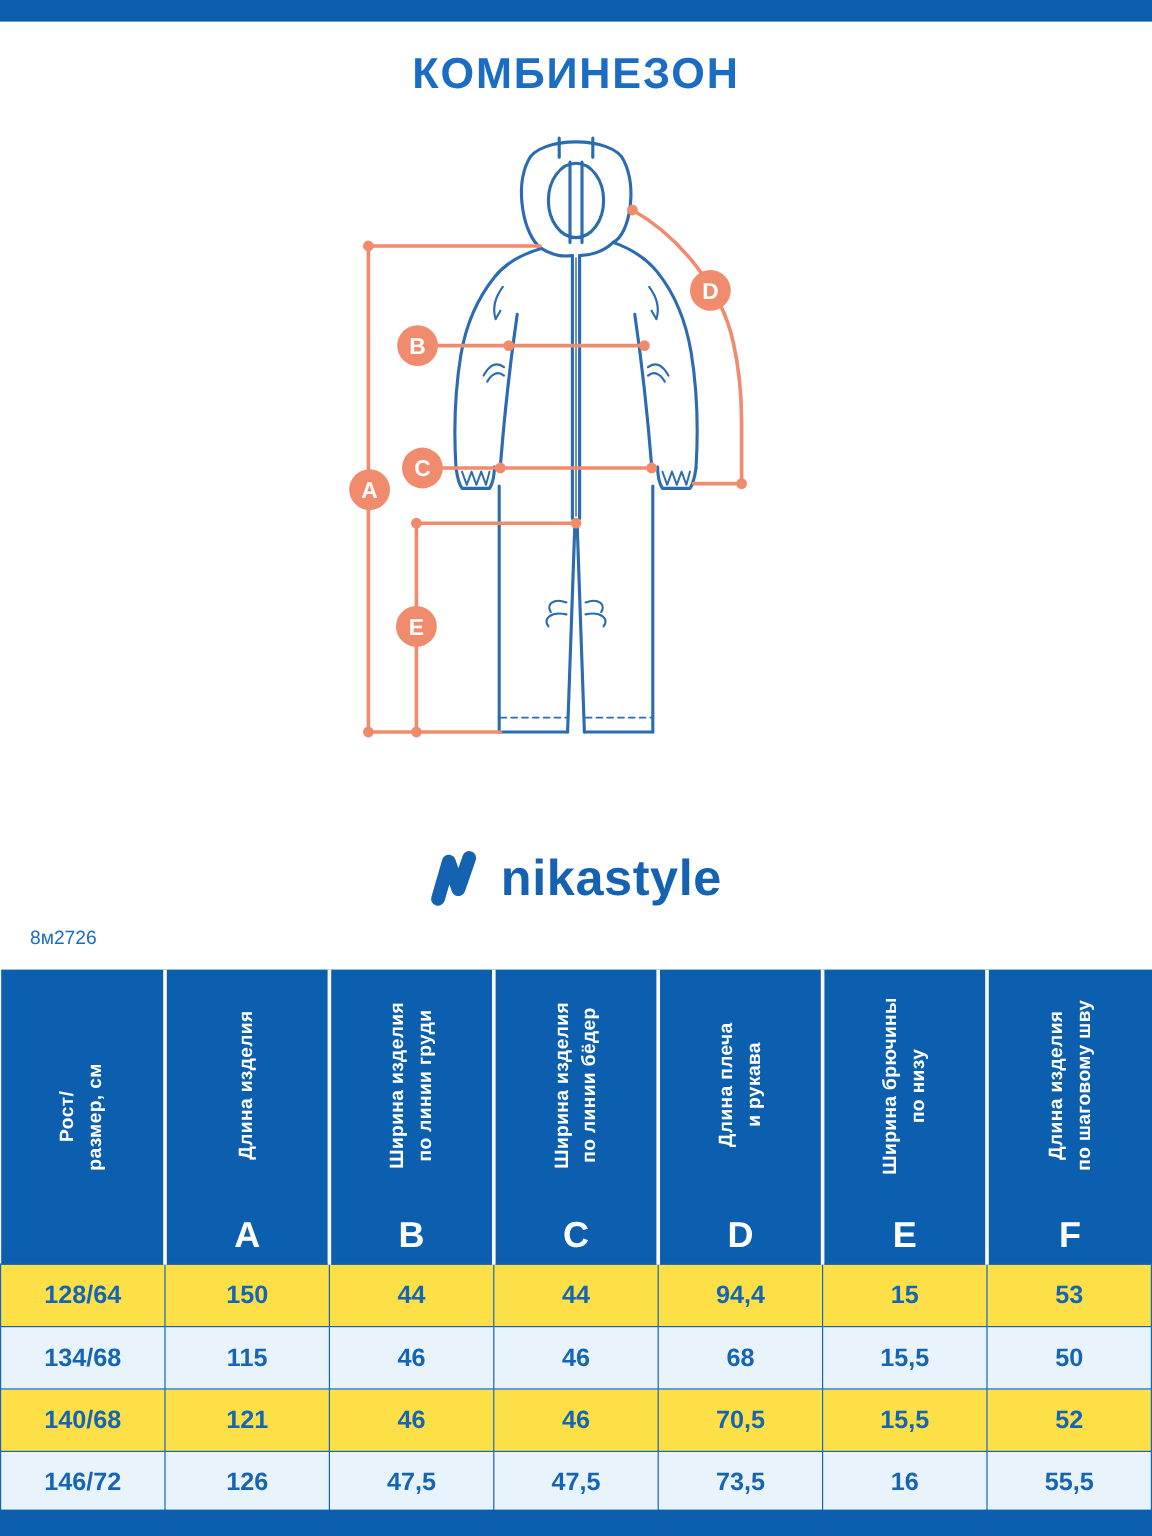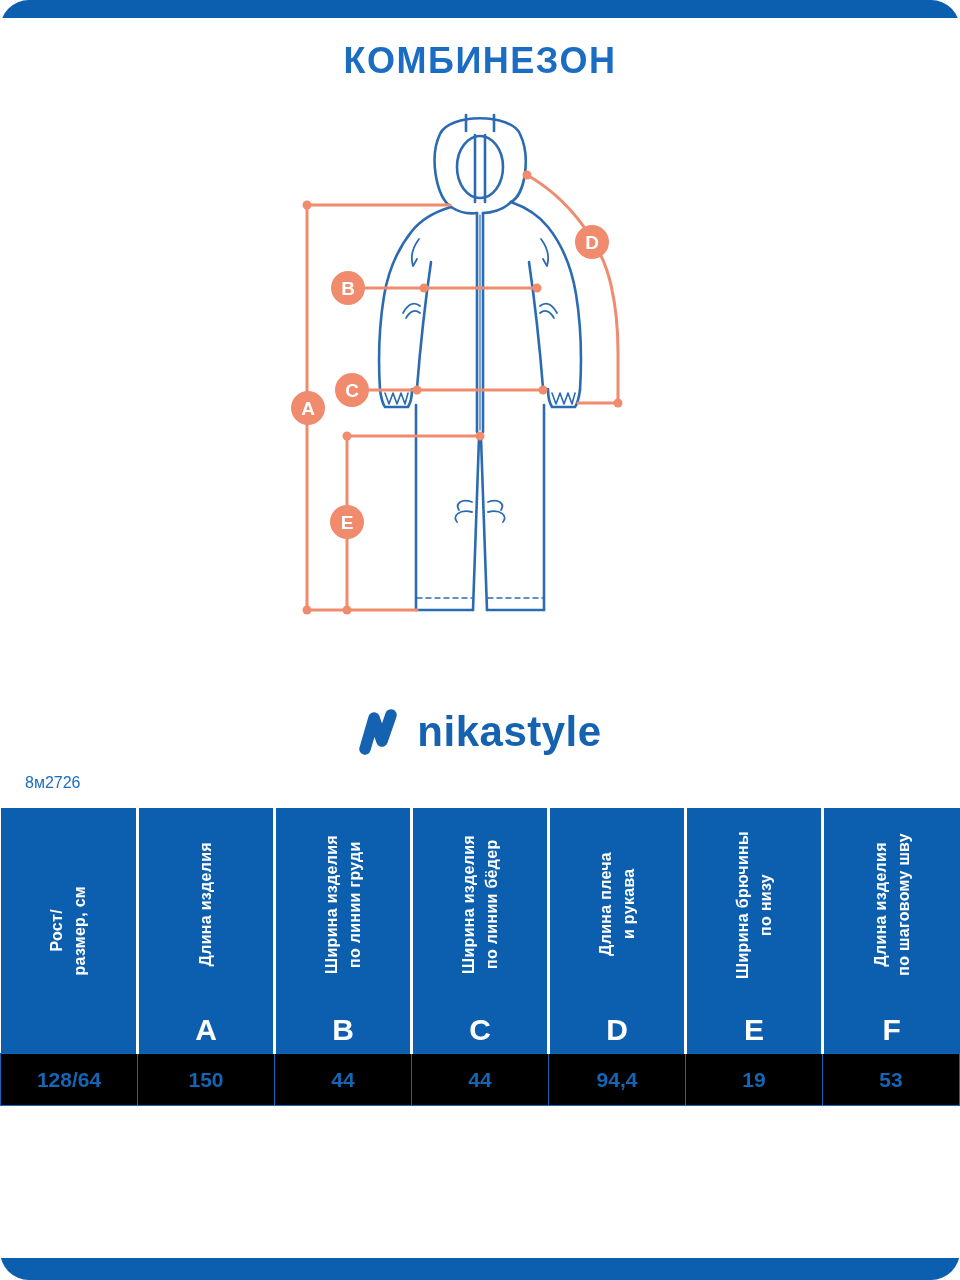--- a/index.html
+++ b/index.html
@@ -1,37 +1,37 @@
 <!DOCTYPE html>
 <html><head>
 <meta charset="utf-8">
 <style>
   html,body{margin:0;padding:0;background:#ffffff;}
   .page{position:relative;width:960px;height:1280px;background:#ffffff;overflow:hidden;
-        font-family:"Liberation Sans",sans-serif;border-radius:29px;}
+        font-family:"Liberation Sans",sans-serif;}
   .top-bar{position:absolute;top:0;left:0;width:100%;height:18px;background:#0b5fae;}
   .title{position:absolute;top:40px;left:0;width:100%;margin:0;text-align:center;
          font-size:36px;font-weight:bold;color:#1a6dc2;letter-spacing:1.5px;}
   .diagram{position:absolute;left:280px;top:105px;width:400px;height:520px;}
   .brand{position:absolute;top:702px;left:0;width:100%;height:60px;display:flex;
          align-items:center;justify-content:center;gap:13px;}
   .brand-name{font-size:42px;font-weight:bold;color:#1563b0;letter-spacing:.5px;line-height:1;}
   .code{position:absolute;top:774px;left:25px;font-size:16px;font-weight:normal;color:#1a6dc2;}
   .size-table{position:absolute;top:808px;left:0;width:960px;border-collapse:collapse;table-layout:fixed;}
   .size-table th{background:#0b5fae;padding:0;border-right:3px solid #ffffff;vertical-align:bottom;}
   .size-table th:last-child{border-right:none;}
   .hcell{height:245px;display:flex;flex-direction:column;align-items:center;}
   .vwrap{flex:1;min-height:0;display:flex;align-items:center;justify-content:center;}
   .vlabel{writing-mode:vertical-rl;transform:rotate(180deg);white-space:pre-line;
           color:#ffffff;font-weight:bold;font-size:16px;line-height:1.45;text-align:center;
           letter-spacing:.3px;}
   .letter{height:44px;display:flex;align-items:flex-end;padding-bottom:8px;
           color:#ffffff;font-weight:bold;font-size:30px;line-height:1;}
   .size-table tbody td{height:49px;border:1.6px solid #1565b5;text-align:center;
-          font-weight:bold;font-size:21px;color:#1565b5;background:#000000;}
+          font-weight:bold;font-size:21px;color:#1565b5;background:#fde047;}
   .size-table tbody tr:nth-child(even) td{background:#e9f3fc;}
   .bottom-bar{position:absolute;bottom:0;left:0;width:100%;height:22px;background:#0b5fae;}
 </style>
 </head>
 <body>
 
 <div class="page">
 
   <div class="top-bar"></div>
 
@@ -191,21 +191,48 @@
         </th>
       </tr>
     </thead>
     <tbody>
       <tr>
         <td>128/64</td>
         <td>150</td>
         <td>44</td>
         <td>44</td>
         <td>94,4</td>
-        <td>19</td>
+        <td>15</td>
         <td>53</td>
+      </tr>
+      <tr>
+        <td>134/68</td>
+        <td>115</td>
+        <td>46</td>
+        <td>46</td>
+        <td>68</td>
+        <td>15,5</td>
+        <td>50</td>
+      </tr>
+      <tr>
+        <td>140/68</td>
+        <td>121</td>
+        <td>46</td>
+        <td>46</td>
+        <td>70,5</td>
+        <td>15,5</td>
+        <td>52</td>
+      </tr>
+      <tr>
+        <td>146/72</td>
+        <td>126</td>
+        <td>47,5</td>
+        <td>47,5</td>
+        <td>73,5</td>
+        <td>16</td>
+        <td>55,5</td>
       </tr>
     </tbody>
   </table>
 
   <div class="bottom-bar"></div>
 
 </div>
 
 </body></html>

